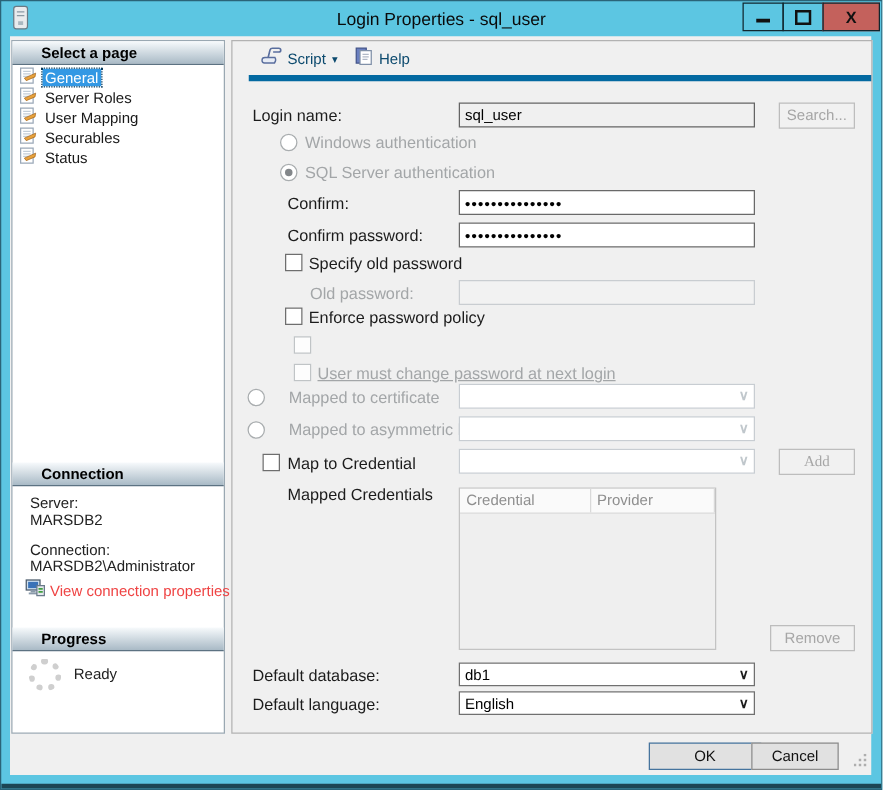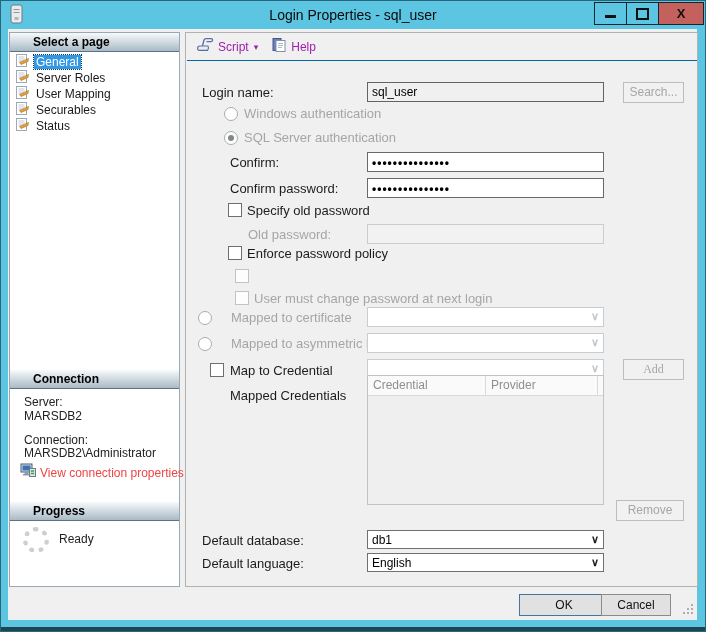--- a/index.html
+++ b/index.html
@@ -22,21 +22,21 @@
   .panel-header{position:absolute;left:0;right:0;height:19px;background:linear-gradient(#f7fafc,#a9bac6);border-bottom:1px solid #5c7282;font-weight:bold;font-size:12px;line-height:18px;padding-left:23px;box-sizing:border-box;color:#000;}
   .page-list{position:absolute;top:21px;left:0;right:0;}
   .page-item{display:flex;align-items:center;height:16px;padding-left:5px;gap:4px;font-size:12px;color:#1a1a1a;cursor:default;}
   .page-item .lbl{padding:0 2px;line-height:14px;}
   .page-item.selected .lbl{background:#3398e4;color:#fff;outline:1px dotted #0a3a5a;}
   .side-text{position:absolute;font-size:12px;color:#222;white-space:nowrap;}
   .link{color:#ef4444;cursor:pointer;}
   .spinner{position:absolute;left:13px;top:494px;width:16px;height:16px;border:5px dotted #cfcfcf;border-radius:50%;}
   
   .main{position:absolute;left:177px;top:3px;width:513px;height:555px;background:#f0f0f0;border:1px solid #b2b2b2;box-sizing:border-box;}
-  .toolbar{position:absolute;top:0;left:1px;right:0;height:27px;border-bottom:1px solid #0369a1;display:flex;align-items:center;padding-left:9px;font-size:12px;color:#a21caf;}
+  .toolbar{position:absolute;top:0;left:13px;right:0;height:27px;border-bottom:5px solid #0369a1;display:flex;align-items:center;padding-left:9px;font-size:12px;color:#0c4a6e;}
   .tb-item{display:flex;align-items:center;gap:4px;cursor:pointer;}
   .dd-arrow{font-size:9px;margin-left:5px;cursor:pointer;}
   .content{position:absolute;top:28px;left:0;right:0;bottom:0;}
   .ctl-label{position:absolute;font-size:13px;color:#1c1c1c;white-space:nowrap;line-height:14px;}
   .dis{color:#a3a6a8;}
   .tb{position:absolute;background:#fff;border:1px solid #696969;box-sizing:border-box;font-size:12px;padding:2px 4px;overflow:hidden;white-space:nowrap;}
   .tb.readonly{background:#f0f0f0;border-color:#646464;}
   .tb.disabledtb{background:#f2f2f2;border-color:#c9cdd1;}
   .pw{font-size:12px;font-weight:bold;letter-spacing:1px;padding-top:3px;}
   .checkbox{position:absolute;width:12px;height:12px;background:#fff;border:1px solid #6e6e6e;box-sizing:content-box;cursor:pointer;}
@@ -213,21 +213,21 @@
 
         <div class="ctl-label dis" style="left:62px;top:167px;">Old password:</div>
         <div class="tb disabledtb" style="left:181px;top:163px;width:237px;height:20px;"></div>
 
         <span class="checkbox" style="left:42px;top:185px;"></span>
         <div class="ctl-label" style="left:61px;top:186px;">Enforce password policy</div>
 
         <span class="checkbox disabledc" style="left:49px;top:208px;"></span>
 
         <span class="checkbox disabledc" style="left:49px;top:230px;"></span>
-        <div class="ctl-label dis" style="left:68px;top:231px;">User must change password at next login</div>
+        <div class="ctl-label dis" style="left:68px;top:231px;text-decoration:underline;">User must change password at next login</div>
 
         <span class="radio" style="left:12px;top:250px;"></span>
         <div class="ctl-label dis" style="left:45px;top:250px;">Mapped to certificate</div>
         <div class="combo disabledcb" style="left:181px;top:246px;width:237px;">
             <span class="chev">∨</span>
           </div>
 
         <span class="radio" style="left:12px;top:276px;"></span>
         <div class="ctl-label dis" style="left:45px;top:276px;">Mapped to asymmetric key</div>
         <div class="combo disabledcb" style="left:181px;top:272px;width:237px;">
@@ -235,21 +235,21 @@
           </div>
 
         <span class="checkbox" style="left:24px;top:302px;"></span>
         <div class="ctl-label" style="left:44px;top:303px;">Map to Credential</div>
         <div class="combo disabledcb" style="left:181px;top:298px;width:237px;">
             <span class="chev">∨</span>
           </div>
         <div class="btn disabledb" style="left:437px;top:298px;width:61px;height:21px;font-family:Liberation Serif, serif;">Add</div>
 
         <div class="ctl-label" style="left:44px;top:328px;">Mapped Credentials</div>
-        <div class="grid" style="left:181px;top:314px;width:237px;height:130px;">
+        <div class="grid" style="left:181px;top:329px;width:206px;height:130px;">
           <div class="grid-head">
             <div class="gh" style="width:118px;">Credential</div>
             <div class="gh" style="width:112px;">Provider</div>
           </div>
         </div>
         <div class="btn disabledb" style="left:430px;top:439px;width:68px;height:21px;">Remove</div>
 
         <div class="ctl-label" style="left:16px;top:473px;">Default database:</div>
         <div class="combo" style="left:181px;top:469px;width:237px;height:19px;"><span>db1</span><span class="chev">∨</span></div>
         <div class="ctl-label" style="left:16px;top:496px;">Default language:</div>

